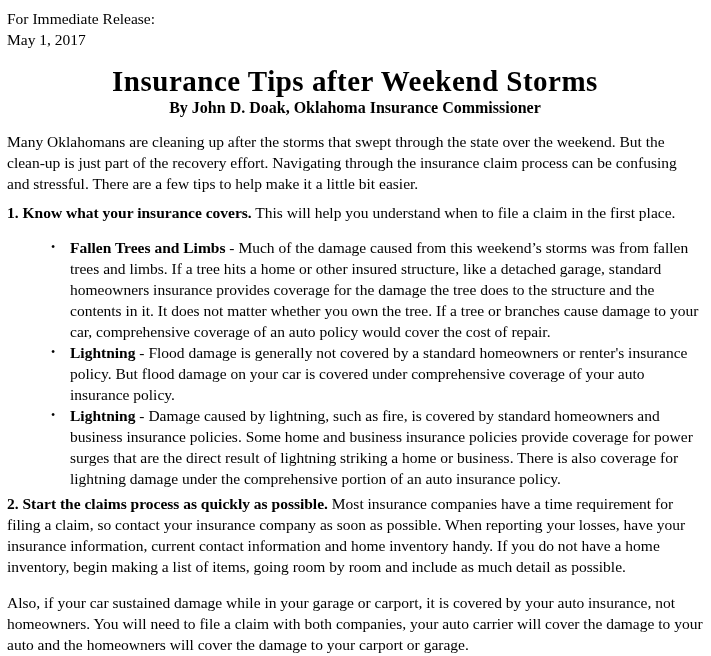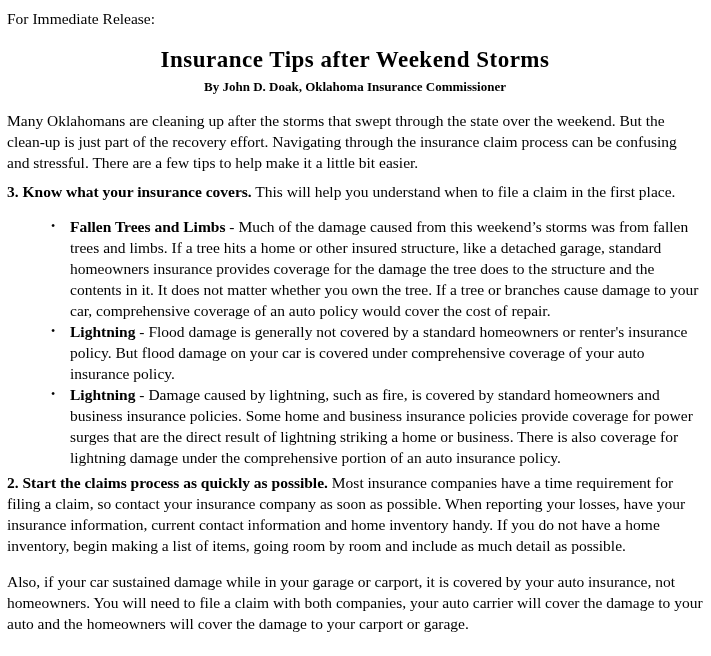--- a/index.html
+++ b/index.html
@@ -21,29 +21,29 @@
   }
   .release-label {
     font-weight: normal;
   }
   .date-line {
     font-weight: normal;
   }
   .doc-title {
     margin: 12px 0 0 0;
     text-align: center;
-    font-size: 23px;
+    font-size: 29px;
     line-height: 38px;
     font-weight: bold;
     letter-spacing: 0.5px;
   }
   .byline {
     margin: 0;
     text-align: center;
-    font-size: 13px;
+    font-size: 16px;
     line-height: 15px;
     font-weight: bold;
   }
   p {
     margin: 0;
   }
   .intro-para   { margin-top: 16px; }
   .section-para { margin-top: 8px; }
   .section2-para{ margin-top: 4px; }
   .closing-para { margin-top: 15px; }
@@ -64,29 +64,30 @@
     font-size: 12px;
   }
 </style>
 </head>
 <body>
 
 <div class="page">
 
   <div class="release-label">For Immediate Release:</div>
 
+  <div class="date-line">May 1, 2017</div>
 
   <h1 class="doc-title">Insurance Tips after Weekend Storms</h1>
 
   <div class="byline">By John D. Doak, Oklahoma Insurance Commissioner</div>
 
   <p class="intro-para">Many Oklahomans are cleaning up after the storms that swept through the state over the weekend. But the clean-up is just part of the recovery effort. Navigating through the insurance claim process can be confusing and stressful. There are a few tips to help make it a little bit easier.</p>
 
   <p class="section-para">
-    <span class="run-bold">3. Know what your insurance covers.</span><span> This will help you understand when to file a claim in the first place.</span>
+    <span class="run-bold">1. Know what your insurance covers.</span><span> This will help you understand when to file a claim in the first place.</span>
   </p>
 
   <ul class="tips-list">
     <li>
       <span class="bullet-dot">•</span><span class="run-bold">Fallen Trees and Limbs</span><span> - Much of the damage caused from this weekend’s storms was from fallen trees and limbs. If a tree hits a home or other insured structure, like a detached garage, standard homeowners insurance provides coverage for the damage the tree does to the structure and the contents in it. It does not matter whether you own the tree. If a tree or branches cause damage to your car, comprehensive coverage of an auto policy would cover the cost of repair.</span>
     </li>
     <li>
       <span class="bullet-dot">•</span><span class="run-bold">Lightning</span><span> - Flood damage is generally not covered by a standard homeowners or renter's insurance policy. But flood damage on your car is covered under comprehensive coverage of your auto insurance policy.</span>
     </li>
     <li>

